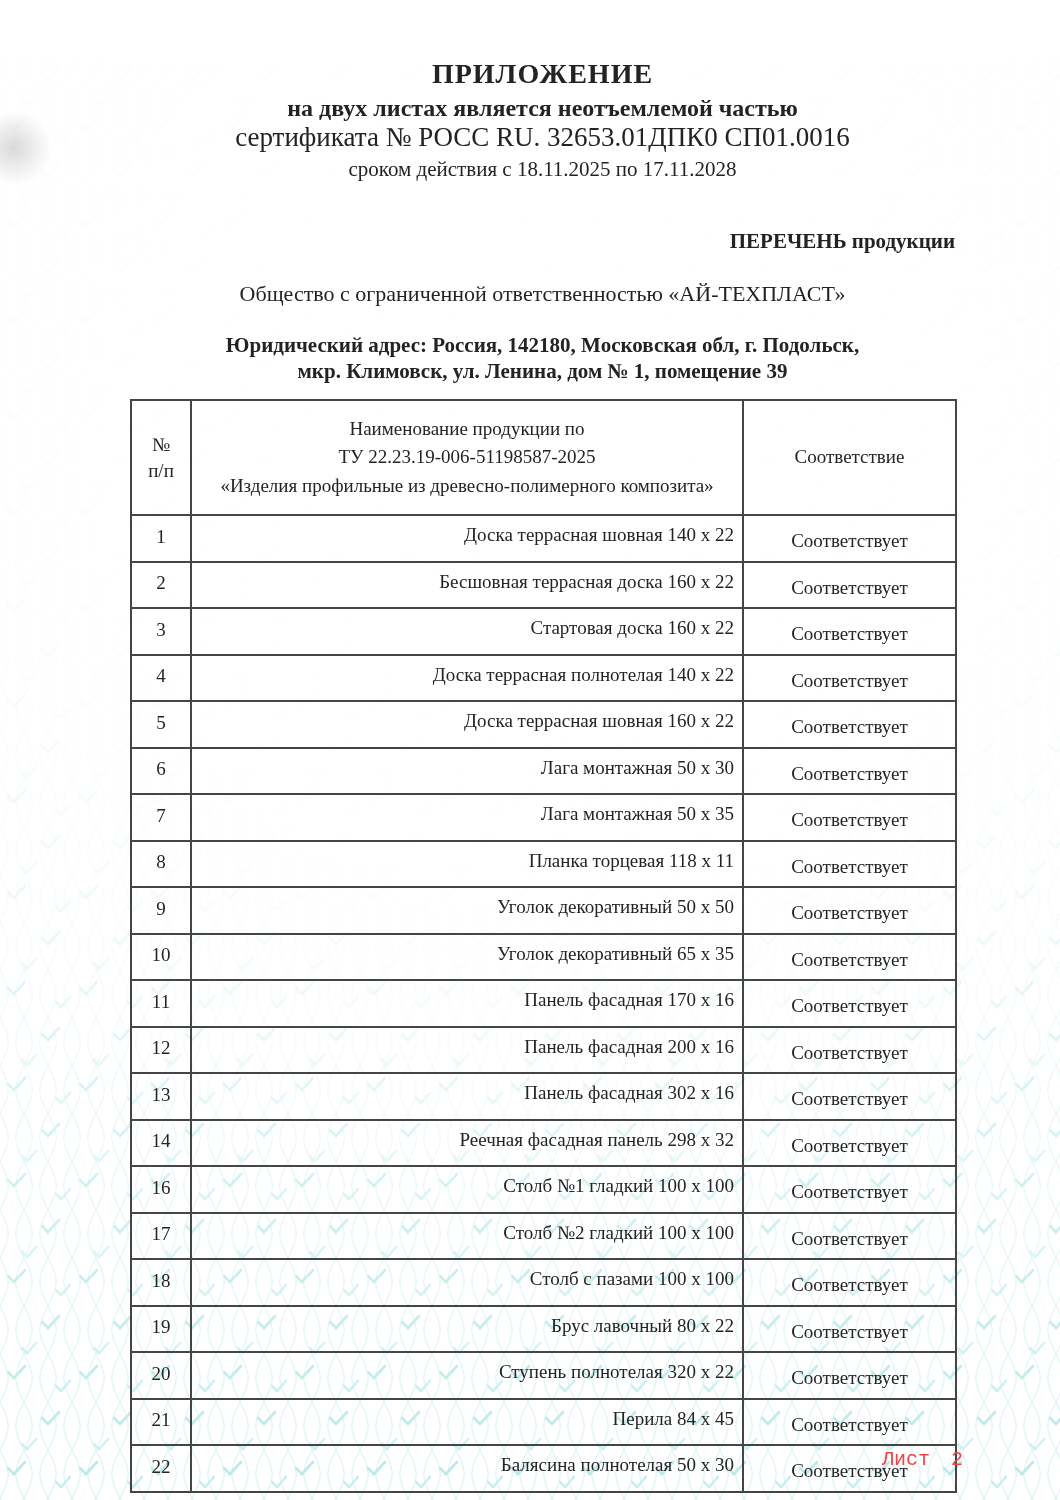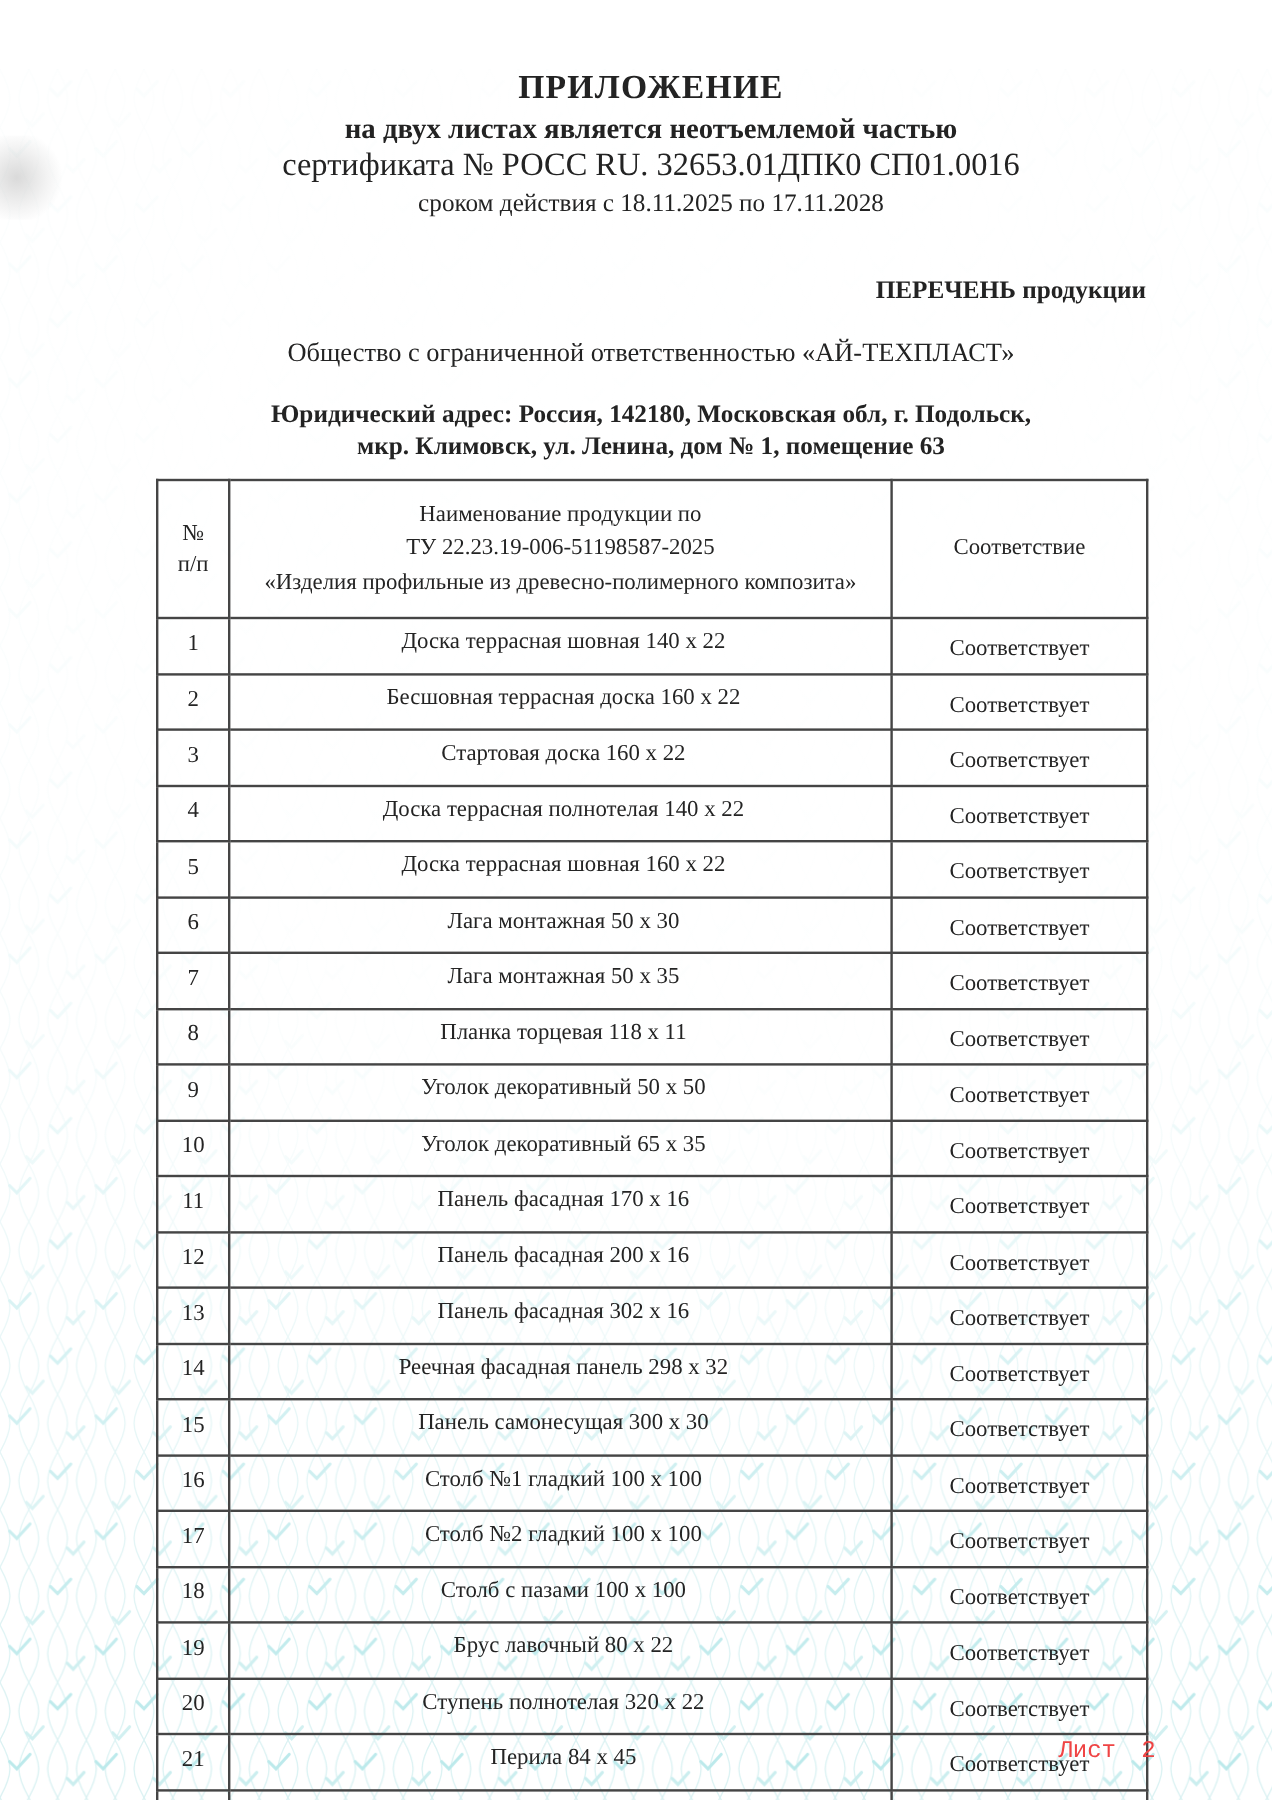--- a/index.html
+++ b/index.html
@@ -47,21 +47,21 @@
     border:2px solid #454545;
     font-weight:normal;
     font-size:19px;
     color:#242424;
   }
   col.c1{width:60px;} col.c2{width:552px;} col.c3{width:213px;}
   thead th{height:111px;text-align:center;line-height:1.5;vertical-align:middle;}
   thead .num-head{font-size:18px;line-height:1.35;}
   tbody td{height:36.5px;}
   td.c-num{text-align:center;vertical-align:middle;padding-bottom:4px;}
-  td.c-name{text-align:center;vertical-align:middle;padding:0 8px 6px 13px;}
+  td.c-name{text-align:right;vertical-align:middle;padding:0 8px 6px 13px;}
   td.c-conf{text-align:center;vertical-align:middle;padding-top:7px;}
 
   .sheet-label{
     position:absolute;left:882px;top:1390px;z-index:1;
     font-family:"Liberation Mono","DejaVu Sans Mono",monospace;
     font-size:20px;color:#ef4444;word-spacing:9px;
   }
 </style>
 </head>
 <body>
@@ -99,21 +99,21 @@
     <div class="head-block">
       <div class="doc-title">ПРИЛОЖЕНИЕ</div>
       <div class="doc-sub1">на двух листах является неотъемлемой частью</div>
       <div class="doc-sub2">сертификата № РОСС RU. 32653.01ДПК0 СП01.0016</div>
       <div class="doc-sub3">сроком действия с 18.11.2025 по 17.11.2028</div>
 
       <div class="section-title">ПЕРЕЧЕНЬ продукции</div>
       <div class="company">Общество с ограниченной ответственностью «АЙ-ТЕХПЛАСТ»</div>
       <div class="address">
         <div>Юридический адрес: Россия, 142180, Московская обл, г. Подольск,</div>
-        <div>мкр. Климовск, ул. Ленина, дом № 1, помещение 63</div>
+        <div>мкр. Климовск, ул. Ленина, дом № 1, помещение 39</div>
       </div>
     </div>
 
     <table class="products">
       <colgroup>
           <col class="c1">
           <col class="c2">
           <col class="c3">
         </colgroup>
       <thead>
@@ -208,25 +208,20 @@
     <td class="c-name">Панель фасадная 302 х 16</td>
     <td class="c-conf">Соответствует</td>
   </tr>
 
   <tr>
     <td class="c-num">14</td>
     <td class="c-name">Реечная фасадная панель 298 х 32</td>
     <td class="c-conf">Соответствует</td>
   </tr>
 
-  <tr>
-    <td class="c-num">15</td>
-    <td class="c-name">Панель самонесущая 300 х 30</td>
-    <td class="c-conf">Соответствует</td>
-  </tr>
 
   <tr>
     <td class="c-num">16</td>
     <td class="c-name">Столб №1 гладкий 100 х 100</td>
     <td class="c-conf">Соответствует</td>
   </tr>
 
   <tr>
     <td class="c-num">17</td>
     <td class="c-name">Столб №2 гладкий 100 х 100</td>

